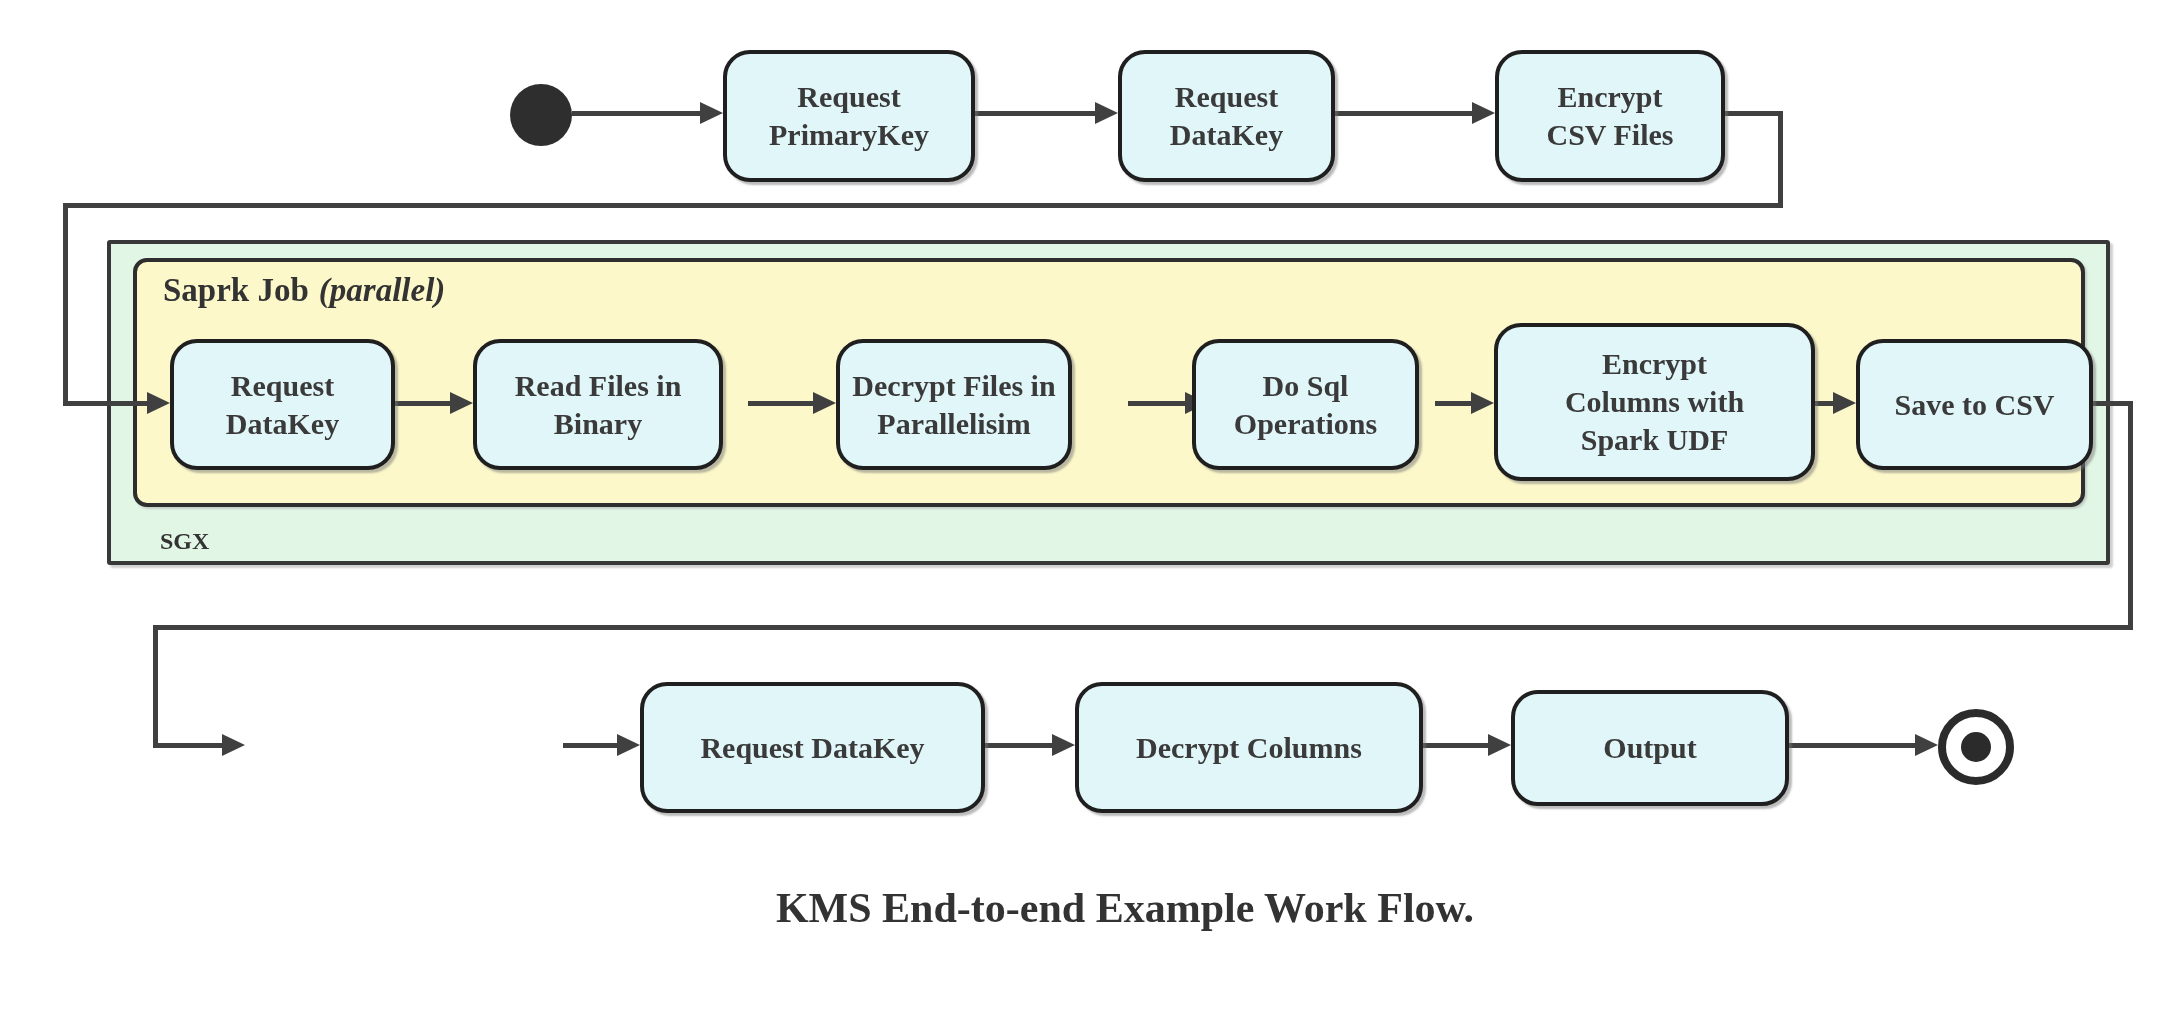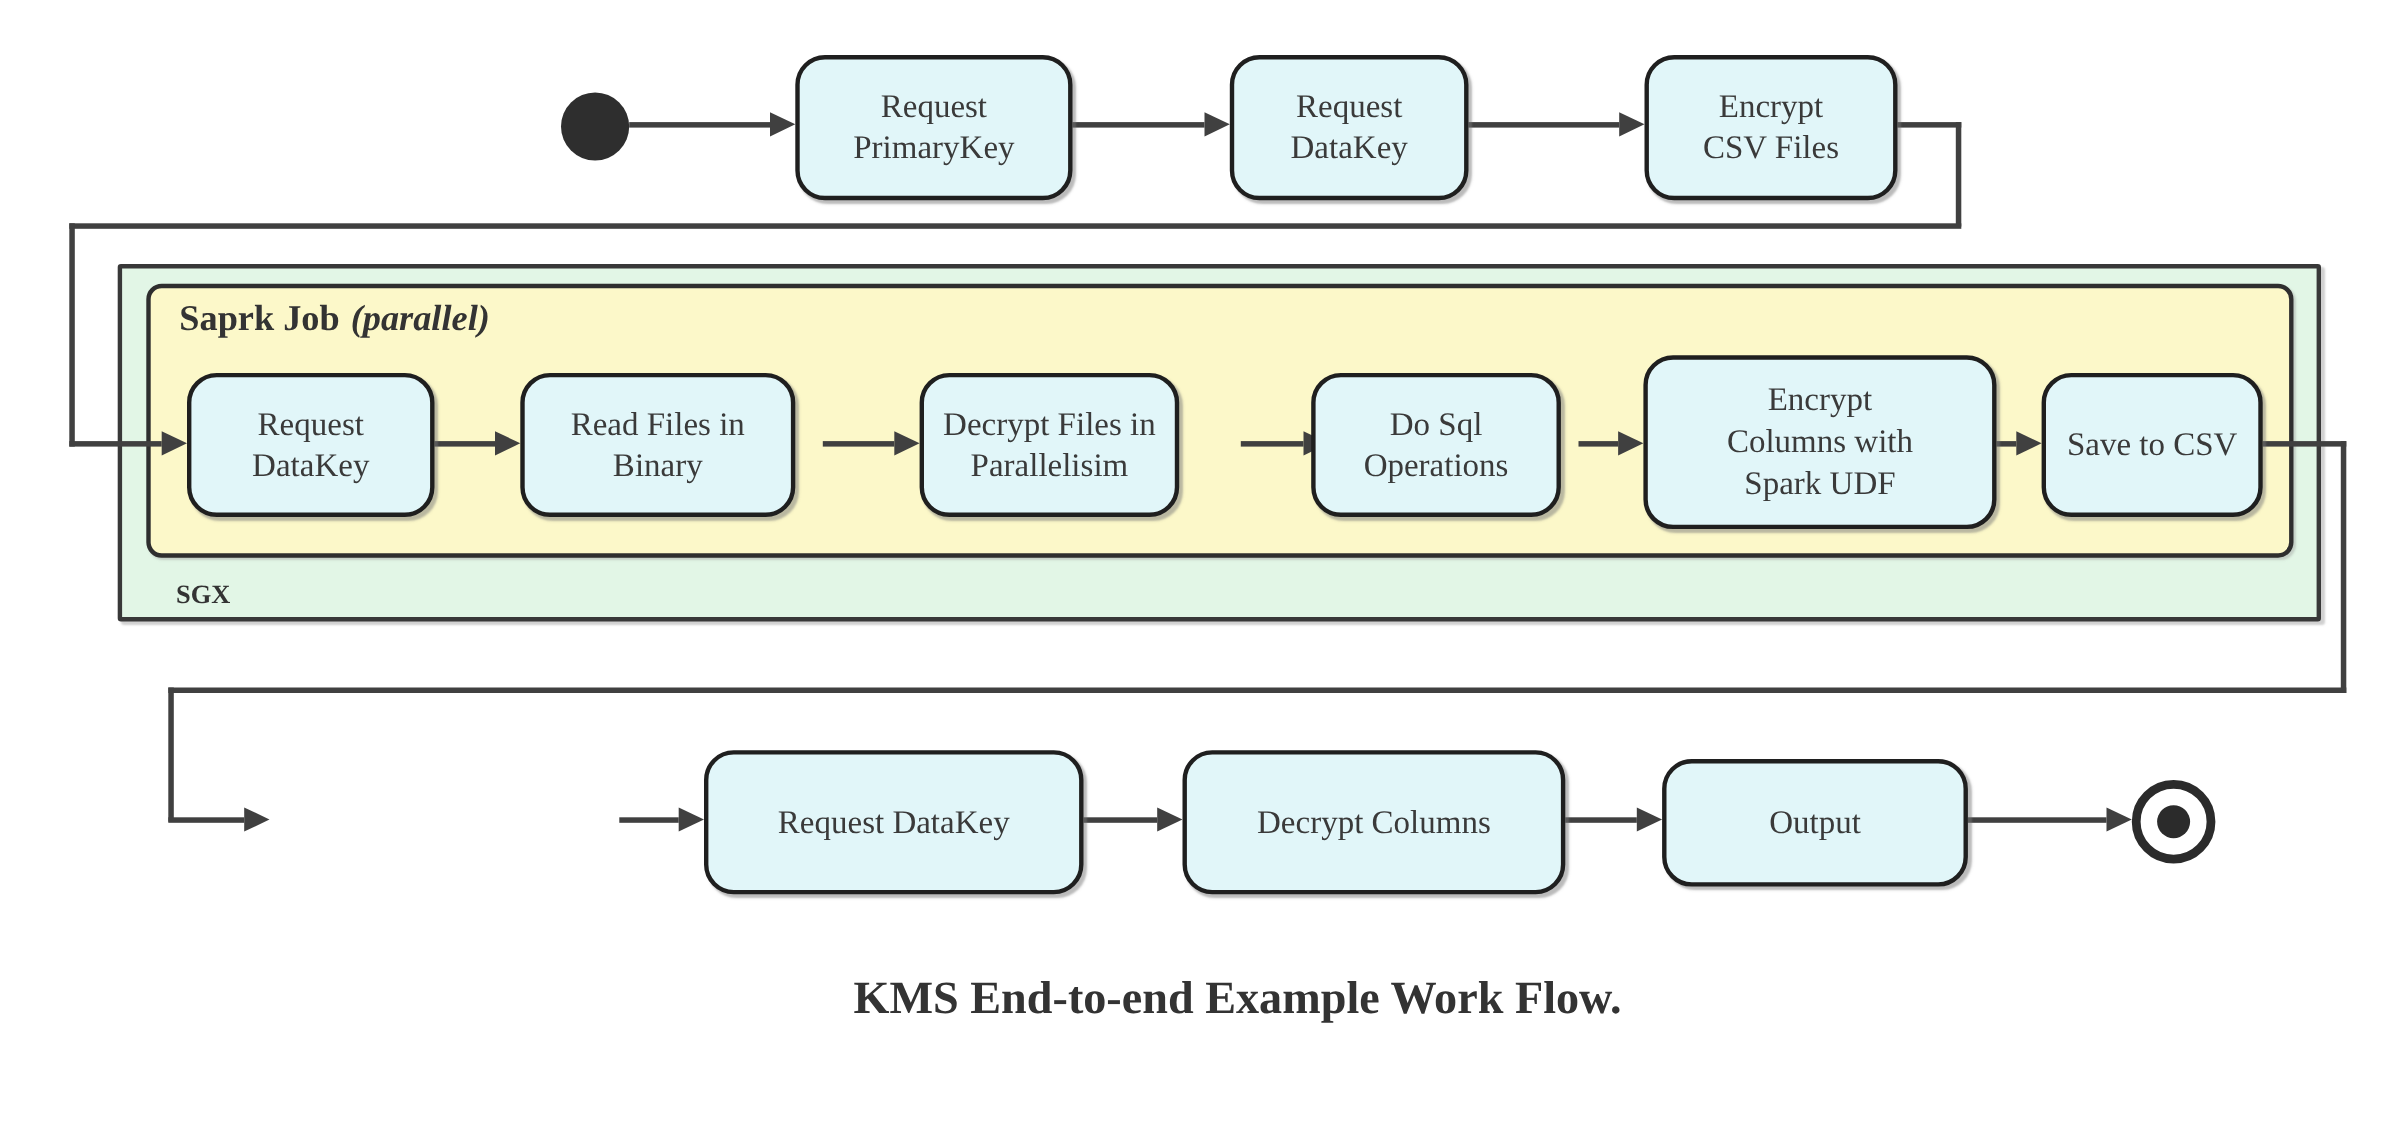--- a/index.html
+++ b/index.html
@@ -30,21 +30,21 @@
   .spark-label .qualifier{font-weight:bold;font-style:italic;padding-left:10px;}
   .sgx-label{left:160px;top:528px;font-size:24px;}
   
   .node{
     position:absolute;box-sizing:border-box;z-index:3;
     background:#e1f6f9;border:4px solid #1f1f1f;border-radius:27px;
     display:flex;align-items:center;justify-content:center;
     box-shadow:3px 3px 2px rgba(120,120,120,0.5);
   }
   .node .lbl{
-    color:#3a3a3a;font-weight:normal;font-size:30px;line-height:38px;
+    color:#3a3a3a;font-weight:bold;font-size:30px;line-height:38px;
     text-align:center;white-space:pre-line;
   }
   
   .seg{position:absolute;background:#404040;z-index:2;}
   .arrow-right{
     position:absolute;width:0;height:0;z-index:2;
     border-top:11px solid transparent;border-bottom:11px solid transparent;
     border-left:23px solid #404040;
   }
   
@@ -151,21 +151,21 @@
   </div>
   <div class="node" style="left:1192px;top:339px;width:227px;height:131px">
     <span class="lbl">Do Sql
 Operations</span>
   </div>
   <div class="node" style="left:1494px;top:323px;width:321px;height:158px">
     <span class="lbl">Encrypt
 Columns with
 Spark UDF</span>
   </div>
-  <div class="node" style="left:1856px;top:339px;width:201px;height:131px">
+  <div class="node" style="left:1856px;top:339px;width:237px;height:131px">
     <span class="lbl">Save to CSV</span>
   </div>
 
   <div class="node" style="left:640px;top:682px;width:345px;height:131px">
     <span class="lbl">Request DataKey</span>
   </div>
   <div class="node" style="left:1075px;top:682px;width:348px;height:131px">
     <span class="lbl">Decrypt Columns</span>
   </div>
   <div class="node" style="left:1511px;top:690px;width:278px;height:116px">

